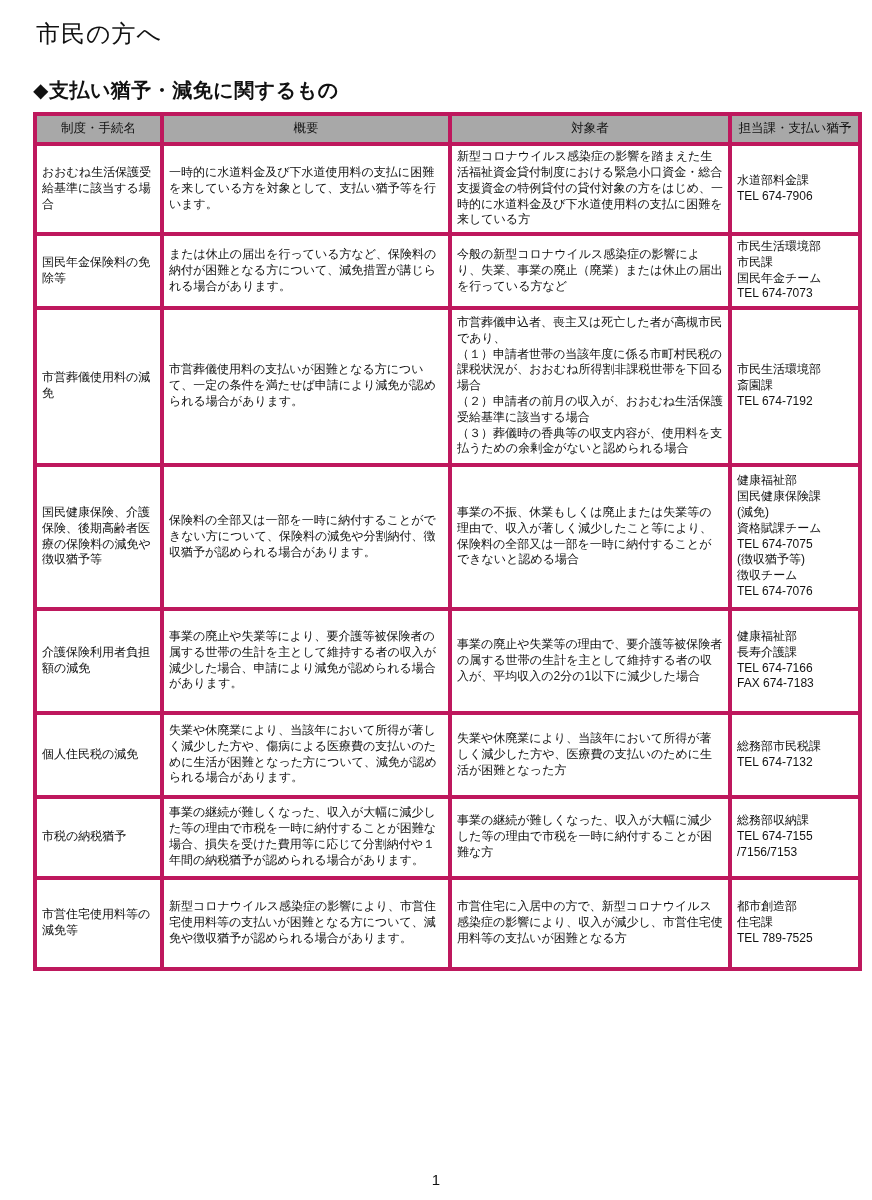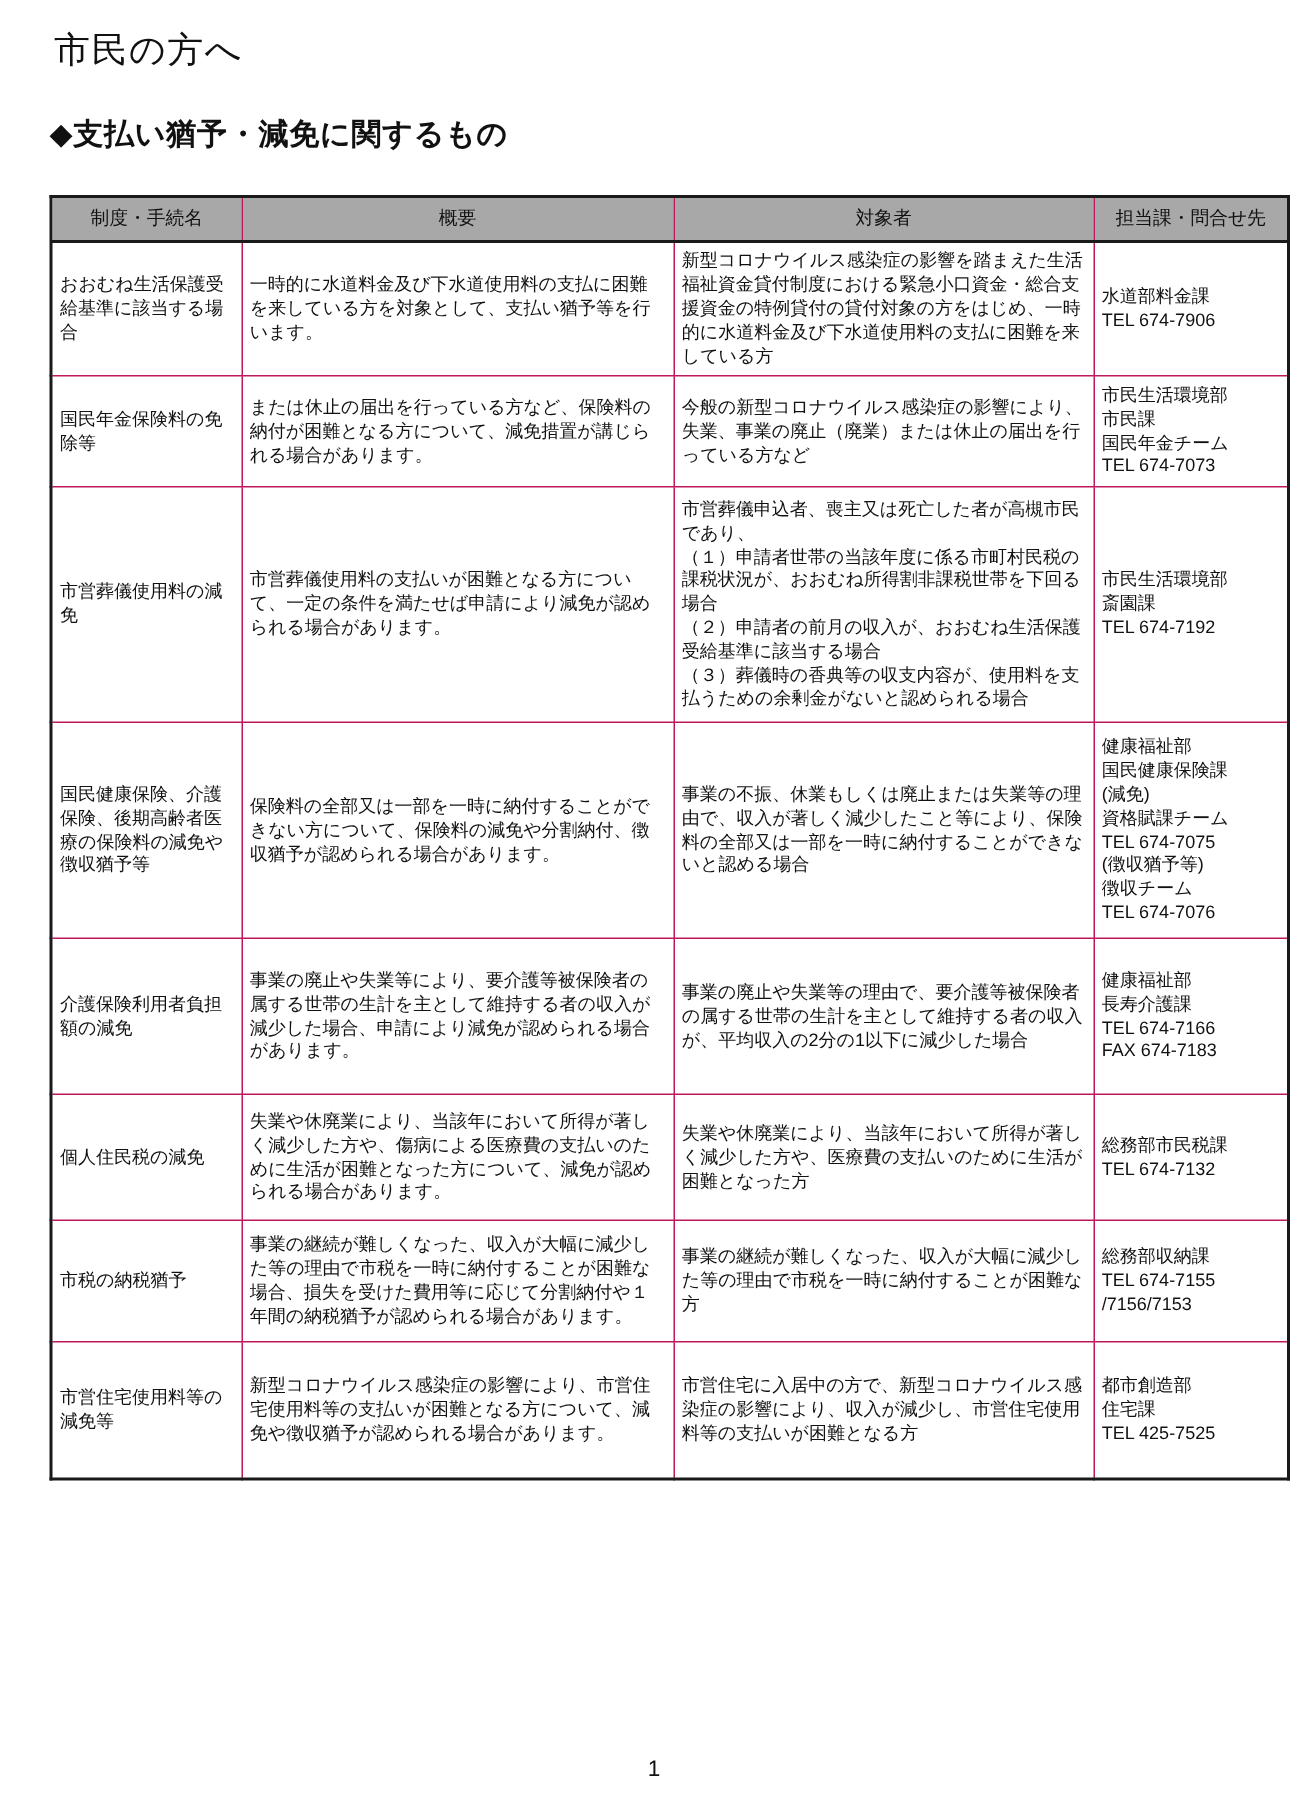--- a/index.html
+++ b/index.html
@@ -17,34 +17,34 @@
     padding: 20px 14px 0 33px;
   }
   .page-title {
     margin: 0 0 0 3px;
     font-size: 24px;
     font-weight: 500;
     letter-spacing: 1px;
     line-height: 1.15;
   }
   .section-title {
-    margin: 31px 0 28px 0;
+    margin: 31px 0 10px 0;
     font-size: 20px;
     font-weight: 600;
     letter-spacing: 0.5px;
     line-height: 1.15;
   }
   table.relief-table {
     table-layout: fixed;
     width: 825px;
     border-collapse: collapse;
     border: 2px solid #1a1a1a;
   }
   .relief-table th, .relief-table td {
-    border: 1px solid #be185d;
+    border: 4px solid #be185d;
     vertical-align: middle;
     font-size: 12px;
     line-height: 1.32;
     padding: 3px 5px;
     white-space: pre-line;
     overflow: hidden;
   }
   .relief-table thead tr { height: 30px; }
   .relief-table thead th {
     background: #a8a8a8;
@@ -91,21 +91,21 @@
       <col class="col-name">
       <col class="col-summary">
       <col class="col-target">
       <col class="col-contact">
     </colgroup>
     <thead>
       <tr>
           <th>制度・手続名</th>
           <th>概要</th>
           <th>対象者</th>
-          <th>担当課・問合せ先</th>
+          <th>担当課・支払い猶予</th>
         </tr>
     </thead>
     <tbody>
         <tr>
     <td>おおむね生活保護受給基準に該当する場合</td>
     <td>一時的に水道料金及び下水道使用料の支払に困難を来している方を対象として、支払い猶予等を行います。</td>
     <td>新型コロナウイルス感染症の影響を踏まえた生活福祉資金貸付制度における緊急小口資金・総合支援資金の特例貸付の貸付対象の方をはじめ、一時的に水道料金及び下水道使用料の支払に困難を来している方</td>
     <td>水道部料金課
 TEL 674-7906</td>
   </tr>
@@ -165,19 +165,19 @@
     <td>総務部収納課
 TEL 674-7155
 /7156/7153</td>
   </tr>
         <tr>
     <td>市営住宅使用料等の減免等</td>
     <td>新型コロナウイルス感染症の影響により、市営住宅使用料等の支払いが困難となる方について、減免や徴収猶予が認められる場合があります。</td>
     <td>市営住宅に入居中の方で、新型コロナウイルス感染症の影響により、収入が減少し、市営住宅使用料等の支払いが困難となる方</td>
     <td>都市創造部
 住宅課
-TEL 425-7525</td>
+TEL 789-7525</td>
   </tr>
       </tbody>
   </table>
 
   <div class="page-number">1</div>
 </div>
 
 </body></html>

